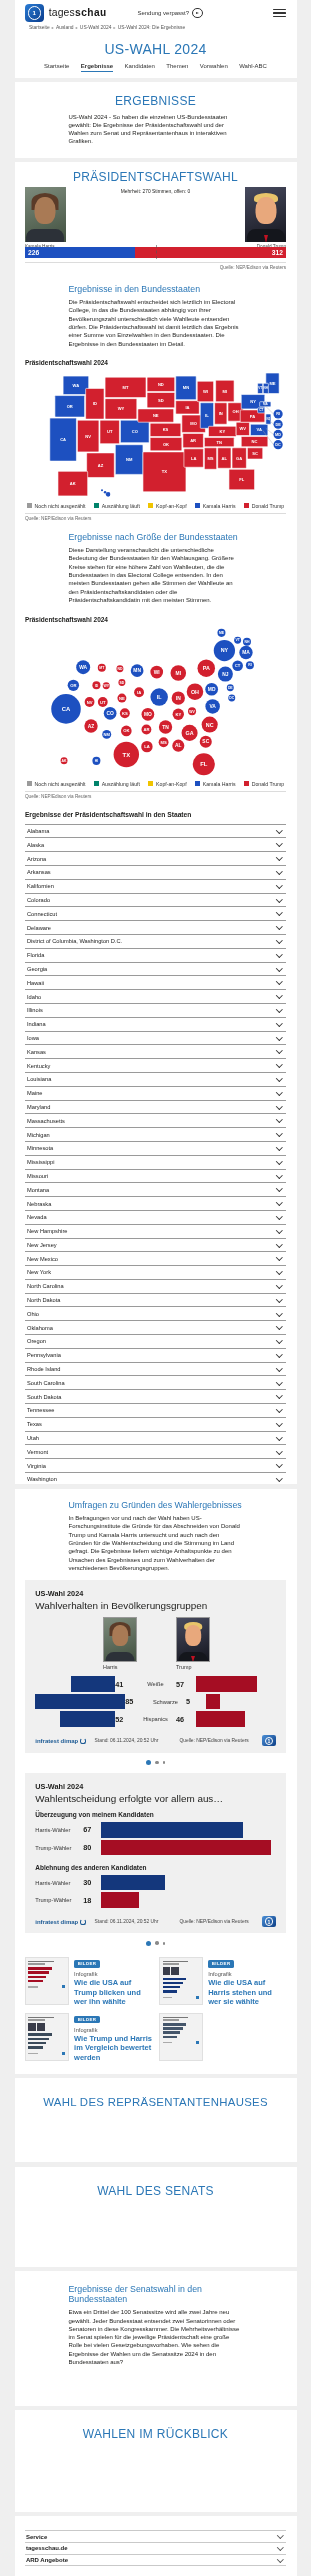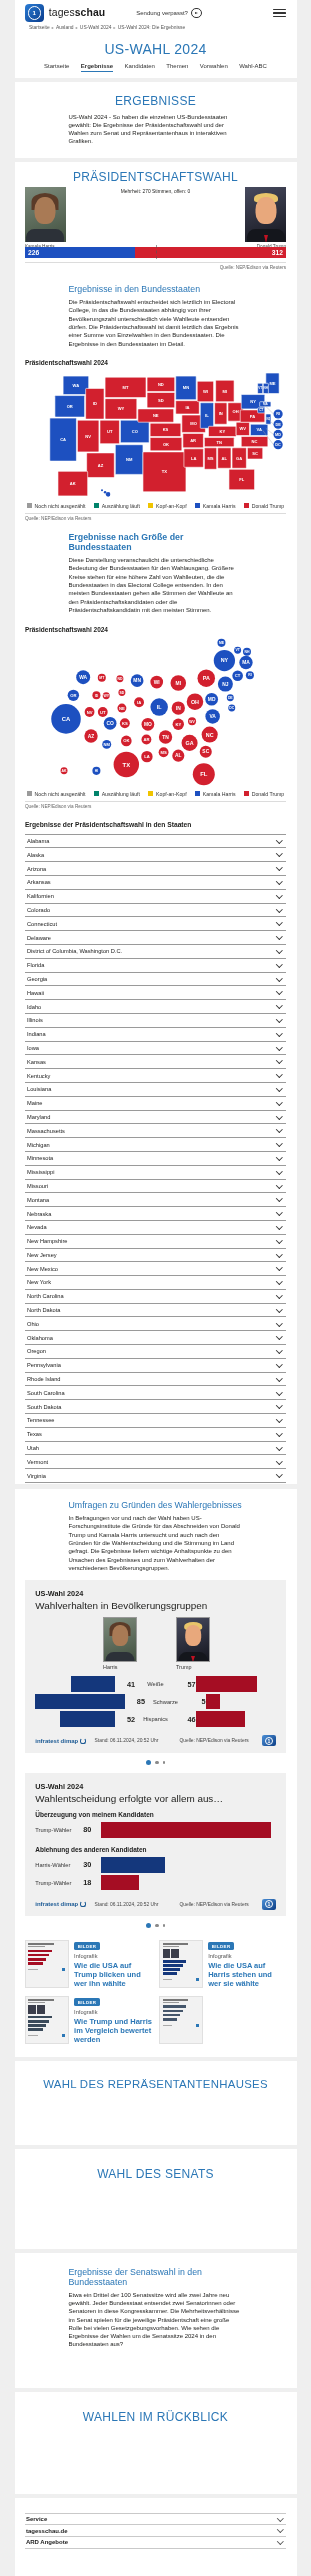--- a/index.html
+++ b/index.html
@@ -5,21 +5,21 @@
   html,body{margin:0;padding:0;}
   body{width:311px;background:#efefef;font-family:"Liberation Sans",sans-serif;color:#1d1d1b;}
   .col{width:282px;margin:0 auto;}
   .card{background:#fff;margin-bottom:4.1px;}
   
   .hdr{background:#fff;padding:3.1px 10.4px 2.1px;}
   .hdr-row{display:flex;align-items:center;height:19.7px;}
   .logo-sq{width:18.7px;height:18.7px;border-radius:4.1px;background:linear-gradient(135deg,#2a7cd4,#0a3c8c);display:flex;align-items:center;justify-content:center;flex:0 0 auto;}
   .logo-globe{width:11.4px;height:11.4px;border:1.3px solid #fff;border-radius:50%;display:flex;align-items:center;justify-content:center;color:#fff;font-size:6.2px;font-weight:bold;}
   .wordmark{font-size:10.4px;margin-left:5.2px;color:#1a1a1a;letter-spacing:0.1px;}
-  .wordmark b{font-weight:700;}
+  .wordmark b{font-weight:700;font-family:Liberation Mono, monospace;}
   .watch{margin-left:31px;font-size:6px;color:#333;display:flex;align-items:center;gap:3.1px;}
   .play{width:8.8px;height:8.8px;border:0.8px solid #333;border-radius:50%;display:flex;align-items:center;justify-content:center;}
   .play:before{content:"";border-left:3.1px solid #333;border-top:1.8px solid transparent;border-bottom:1.8px solid transparent;margin-left:0.5px;}
   .burger{margin-left:auto;width:13.5px;display:flex;flex-direction:column;gap:2.1px;}
   .burger span{height:1.2px;background:#333;border-radius:0.5px;}
   .crumbs{font-size:4.9px;color:#555;padding:2.1px 0 1px 4.1px;}
   .crumbs .sep{color:#888;margin:0 2.1px;font-size:4.1px;}
   
   .title-card{padding:5.2px 0 6.2px;text-align:center;}
   .big-title{color:#2b77b6;font-size:14px;font-weight:400;letter-spacing:0.3px;}
@@ -71,21 +71,21 @@
   .cc-title{font-size:9.9px;color:#1d1d1b;margin-top:2.1px;}
   .cc-photos{display:flex;justify-content:center;gap:41px;margin-top:6.2px;}
   .cc-ph-wrap{width:32px;}
   .cc-photo{width:32px;height:43px;position:relative;overflow:hidden;border:0.5px solid #999;}
   .cc-ph-label{font-size:5.4px;color:#333;margin-top:2.1px;}
   .c1-rows{margin-top:5.2px;}
   .c1-row{display:grid;grid-template-columns:1fr 19.7px 41px 19.7px 1fr;align-items:center;height:17.6px;}
   .c1-left{display:flex;justify-content:flex-end;} 
   .bar{height:15.6px;}
   .bar.h{background:#14377c;} .bar.t{background:#a50d23;}
-  .c1-num{font-size:7.3px;font-weight:700;text-align:right;}
+  .c1-num{font-size:7.3px;font-weight:700;text-align:left;}
   .c1-cat{font-size:5.7px;color:#333;text-align:center;}
   .cc-footer{display:flex;align-items:center;margin-top:7.3px;font-size:4.9px;color:#444;}
   .itd{color:#1c5a94;font-weight:700;font-size:6px;display:flex;align-items:center;gap:2.1px;}
   .itd-ic{width:5.7px;height:5.7px;border-radius:50%;border:1.6px solid #1c5a94;border-top-color:transparent;box-sizing:border-box;}
   .cc-stand{margin-left:auto;} .cc-src{margin-left:21px;}
   .ard-sq{width:13.5px;height:11px;border-radius:2.1px;background:linear-gradient(135deg,#4b8fd6,#0d3f86);margin-left:13.5px;display:flex;align-items:center;justify-content:center;color:#fff;font-size:5.2px;font-weight:700;}
   .ard-sq span{border:0.7px solid #fff;border-radius:50%;width:6.7px;height:6.7px;display:flex;align-items:center;justify-content:center;}
   .dots{display:flex;justify-content:center;align-items:center;gap:4.1px;margin:7.3px 0 2.1px;}
   .dot{border-radius:50%;background:#8a8a8a;}
   .dot.d1{width:5.2px;height:5.2px;background:#2b77b6;}
@@ -327,21 +327,21 @@
             <span>Kamala Harris</span>
           </div>
           <div class="leg-item">
             <div class="leg-sw" style="background: rgb(210, 32, 46);"></div>
             <span>Donald Trump</span>
           </div>
         </div>
       <div class="rule"></div>
       <div class="quelle" style="text-align:left;">Quelle: NEP/Edison via Reuters</div>
 
-      <h3 class="sub-head" style="margin-top:11.4px;font-weight:bold;">Ergebnisse nach Größe der Bundesstaaten</h3>
+      <h3 class="sub-head" style="margin-top:11.4px;">Ergebnisse nach Größe der Bundesstaaten</h3>
       <p class="sub-text">Diese Darstellung veranschaulicht die unterschiedliche Bedeutung der Bundesstaaten für den Wahlausgang. Größere Kreise stehen für eine höhere Zahl von Wahlleuten, die die Bundesstaaten in das Electoral College entsenden. In den meisten Bundesstaaten gehen alle Stimmen der Wahlleute an den Präsidentschaftskandidaten oder die Präsidentschaftskandidatin mit den meisten Stimmen.</p>
 
       <div class="chart-label">Präsidentschaftswahl 2024</div>
       <svg id="carto-svg" width="261" height="153" viewBox="0 0 505 312" style="margin-top:3.1px;display:block;">
           <circle cx="387" cy="14" r="8.2" fill="#1d50c0"></circle>
           <text x="387" y="16.52" font-size="7" text-anchor="middle">ME</text>
           <circle cx="420" cy="29" r="7.101408311032396" fill="#1d50c0"></circle>
           <text x="420" y="31.52" font-size="7" text-anchor="middle">VT</text>
           <circle cx="439" cy="32" r="8.2" fill="#1d50c0"></circle>
           <text x="439" y="34.52" font-size="7" text-anchor="middle">NH</text>
@@ -750,20 +750,25 @@
         <span class="dot d2"></span>
         <span class="dot d3"></span>
       </div>
 
       <div class="chart-card">
         <div class="cc-kicker">US-Wahl 2024</div>
         <div class="cc-title">Wahlentscheidung erfolgte vor allem aus…</div>
         <div id="c2groups">
             <div class="c2-group-title">Überzeugung von meinem Kandidaten</div>
             <div class="c2-row">
+              <div class="c2-label">Harris-Wähler</div>
+              <div class="c2-num">67</div>
+              <div class="bar h" style="width: 142px;"></div>
+            </div>
+            <div class="c2-row">
               <div class="c2-label">Trump-Wähler</div>
               <div class="c2-num">80</div>
               <div class="bar t" style="width: 170px;"></div>
             </div>
             <div class="c2-group-title">Ablehnung des anderen Kandidaten</div>
             <div class="c2-row">
               <div class="c2-label">Harris-Wähler</div>
               <div class="c2-num">30</div>
               <div class="bar h" style="width: 64px;"></div>
             </div>

